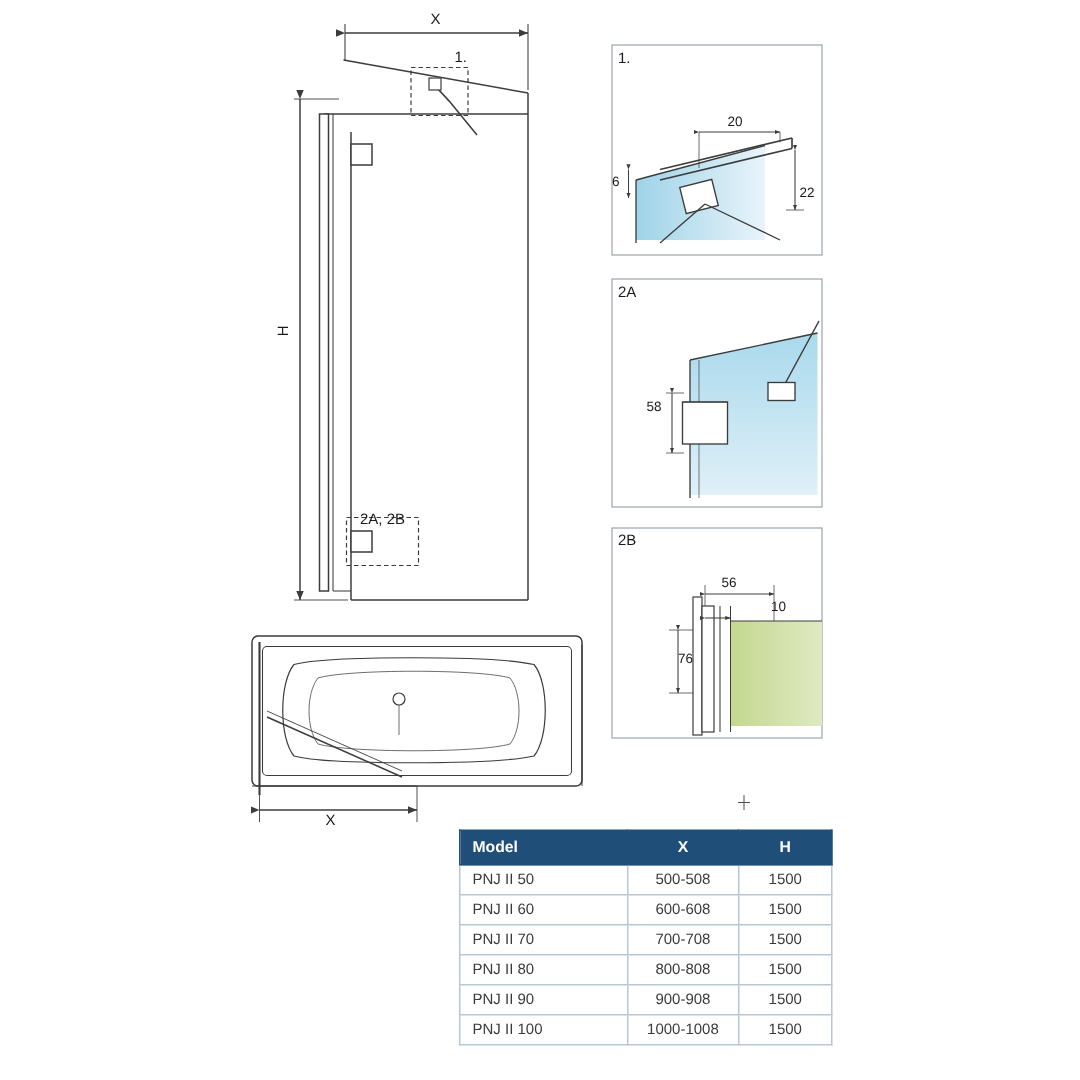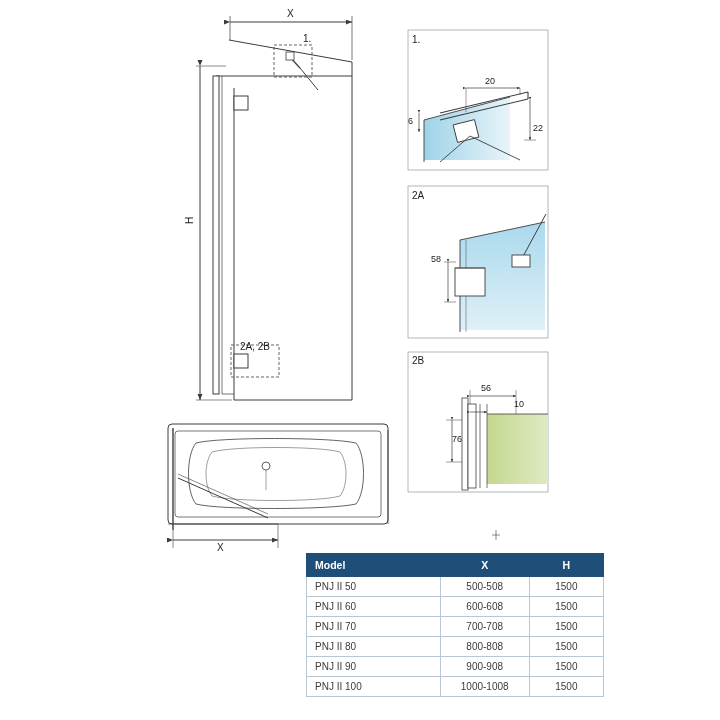--- a/index.html
+++ b/index.html
@@ -11,21 +11,21 @@
     position:relative;
     overflow:hidden;
   }
   .stage{position:absolute;left:0;top:0;width:720px;height:720px;}
   svg{display:block;}
 
   
   .spec-table{
     position:absolute;
     left:306px;top:553px;
-    width:298px;
+    width:249px;
     border-collapse:collapse;
     font-size:10.5px;
   }
   .spec-table th{
     background:#1f4e79;
     color:#ffffff;
     font-weight:bold;
     text-align:left;
     padding:5px 8px;
     border:1px solid #1f4e79;
@@ -207,21 +207,21 @@
 <div class="lbl" style="left:303px;top:33px;">1.</div>
 <div class="lbl" style="left:240px;top:341px;">2A, 2B</div>
 <div class="lbl" style="left:217px;top:542px;">X</div>
 
 <div class="lbl" style="left:412px;top:34px;">1.</div>
 <div class="lbl small" style="left:485px;top:76px;">20</div>
 <div class="lbl small" style="left:408px;top:116px;">6</div>
 <div class="lbl small" style="left:533px;top:113px;margin-top:10px;">22</div>
 
 <div class="lbl" style="left:412px;top:190px;">2A</div>
-<div class="lbl small" style="left:431px;top:254px;">58</div>
+<div class="lbl small" style="left:431px;top:266px;">58</div>
 
 <div class="lbl" style="left:412px;top:355px;">2B</div>
 <div class="lbl small" style="left:481px;top:383px;">56</div>
 <div class="lbl small" style="left:482px;top:399px;margin-left:32px;">10</div>
 <div class="lbl small" style="left:432px;top:434px;margin-left:20px;">76</div>
 
 <table class="spec-table">
   <thead>
     <tr>
       <th style="width:45%;">Model</th>

